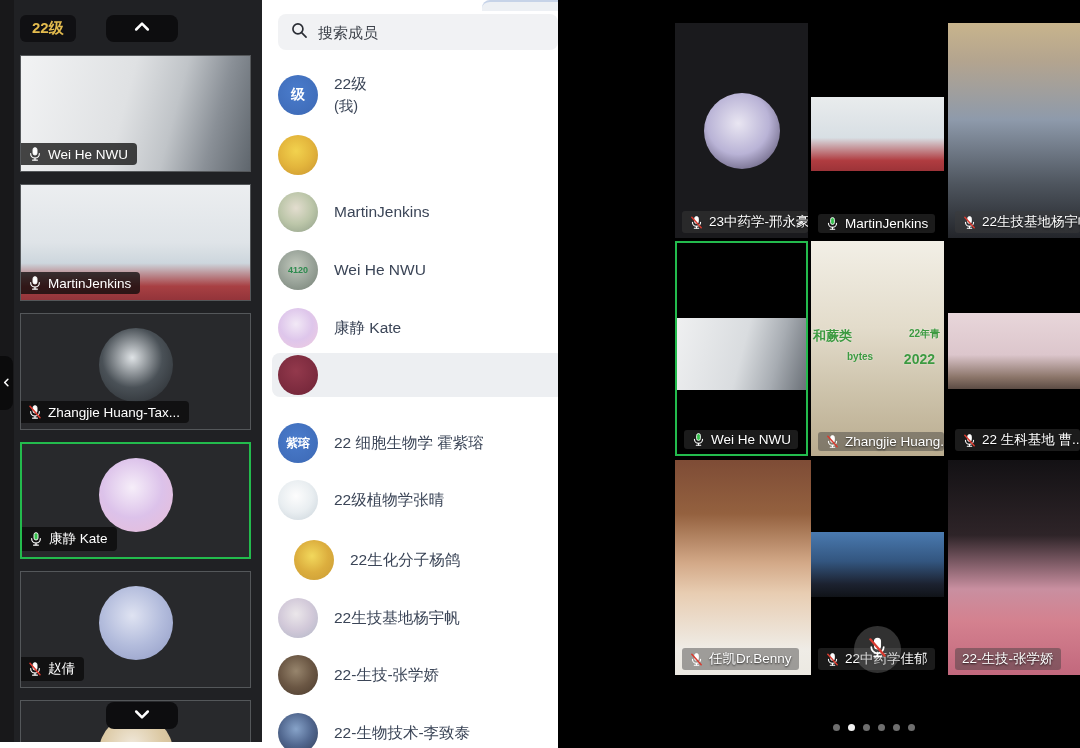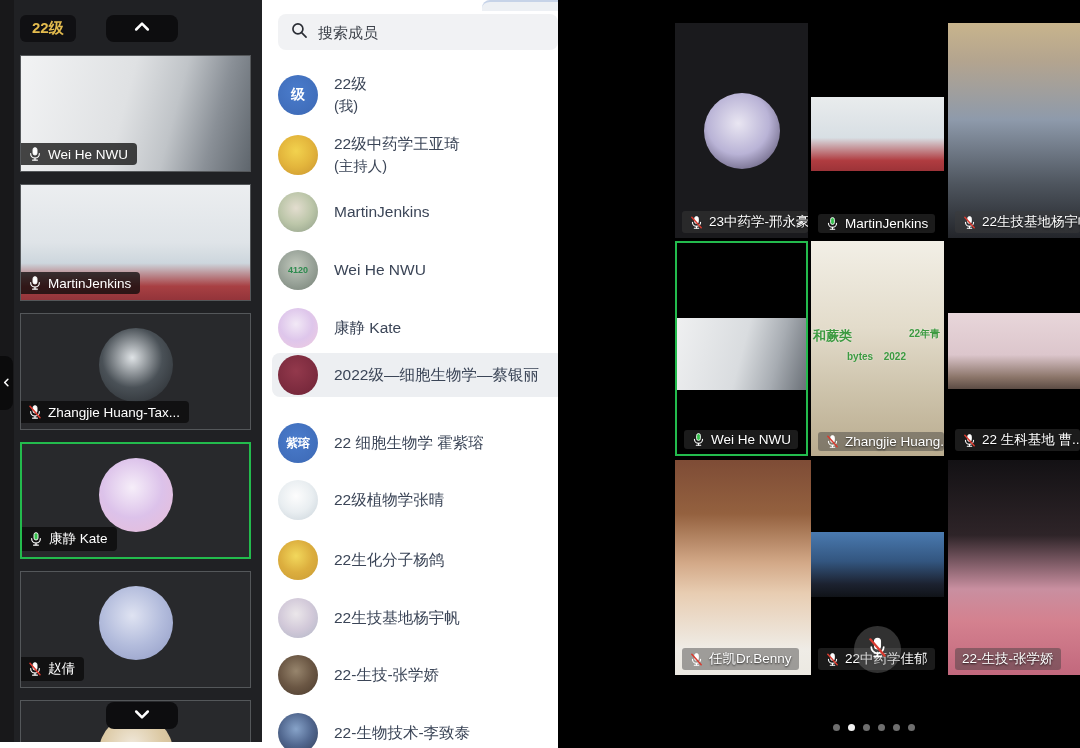--- a/index.html
+++ b/index.html
@@ -191,24 +191,20 @@
     <div id="member-rows">
         <div class="member-row" style="top: 71px; height: 48px;">
           <div class="m-avatar" style="background:radial-gradient(circle at 45% 40%,#4a7ccc,#3c68b4);font-size:14px;color:#ffffff;">级</div>
           <div class="m-text">
             <span class="m-name">22级</span>
             <span class="m-sub">(我)</span>
           </div>
         </div>
         <div class="member-row" style="top: 131px; height: 48px;">
           <div class="m-avatar" style="background:radial-gradient(circle at 45% 40%,#f2d24e,#e3b53c,#c8932f);"></div>
-          <div class="m-text">
-            <span class="m-name">22级中药学王亚琦</span>
-            <span class="m-sub">(主持人)</span>
-          </div>
         </div>
         <div class="member-row" style="top: 188px; height: 48px;">
           <div class="m-avatar" style="background:radial-gradient(circle at 45% 40%,#e3ddcf,#bcc6a9,#8d9c86);"></div>
           <div class="m-text">
             <span class="m-name">MartinJenkins</span>
           </div>
         </div>
         <div class="member-row" style="top: 246px; height: 48px;">
           <div class="m-avatar" style="background:radial-gradient(circle at 45% 40%,#c2c9bd,#9aa49a,#747f74);font-size:9px;color:#2e8b4f;">4120</div>
           <div class="m-text">
@@ -217,37 +213,34 @@
         </div>
         <div class="member-row" style="top: 304px; height: 48px;">
           <div class="m-avatar" style="background:radial-gradient(circle at 45% 40%,#f2e9f6,#dec6eb,#f0cbdf);"></div>
           <div class="m-text">
             <span class="m-name">康静 Kate</span>
           </div>
         </div>
         <div class="member-row" style="top: 351px; height: 48px;">
           <div class="hl"></div>
           <div class="m-avatar" style="background:radial-gradient(circle at 45% 40%,#93394c,#6e2236);"></div>
-          <div class="m-text">
-            <span class="m-name">2022级—细胞生物学—蔡银丽</span>
-          </div>
         </div>
         <div class="member-row" style="top: 419px; height: 48px;">
           <div class="m-avatar" style="background:radial-gradient(circle at 45% 40%,#4a7ccc,#3c68b4);font-size:12px;color:#ffffff;">紫瑢</div>
           <div class="m-text">
             <span class="m-name">22 细胞生物学 霍紫瑢</span>
           </div>
         </div>
         <div class="member-row" style="top: 476px; height: 48px;">
           <div class="m-avatar" style="background:radial-gradient(circle at 45% 40%,#fdfdfd,#e9eef1,#c8d2d9);"></div>
           <div class="m-text">
             <span class="m-name">22级植物学张晴</span>
           </div>
         </div>
-        <div class="member-row" style="top: 536px; height: 48px;">
+        <div class="member-row" style="top: 536px; height: 48px; margin-left: 16px;">
           <div class="m-avatar" style="background:radial-gradient(circle at 45% 40%,#f2d85c,#dcae3e,#c89a34);"></div>
           <div class="m-text">
             <span class="m-name">22生化分子杨鸽</span>
           </div>
         </div>
         <div class="member-row" style="top: 594px; height: 48px;">
           <div class="m-avatar" style="background:radial-gradient(circle at 45% 40%,#ebe7ea,#d2c9d9,#b0b6c6);"></div>
           <div class="m-text">
             <span class="m-name">22生技基地杨宇帆</span>
           </div>
@@ -324,21 +317,21 @@
             </svg>
           </span>
           <span>Wei He NWU</span>
         </div>
       </div>
       <div class="g-tile" style="left: 253px; top: 221px; width: 133px; height: 215px;">
         <div class="tile-video" style="background:linear-gradient(180deg,#f2efe6 0%,#e3dccb 40%,#cdc3ab 70%,#b9ab8e 100%)"></div>
         <span class="bg-text" style="left:2px;top:86px;font-size:13px;">和蕨类</span>
         <span class="bg-text" style="right:4px;top:86px;font-size:10px;">22年青</span>
         <span class="bg-text" style="left:36px;top:110px;font-size:10px;">bytes</span>
-        <span class="bg-text" style="right:38px;top:110px;font-size:10px;">2022</span>
+        <span class="bg-text" style="right:9px;top:110px;font-size:14px;">2022</span>
         <div class="g-label">
           <span style="display:flex">
             <svg width="15" height="15" viewBox="0 0 24 24" fill="none">
               <rect x="9" y="2.5" width="6" height="11" rx="3" fill="#ffffff" stroke="#ffffff" stroke-width="1.4"></rect>
               <path d="M5.5 11.5a6.5 6.5 0 0 0 13 0" stroke="#ffffff" stroke-width="1.8" fill="none" stroke-linecap="round"></path>
               <line x1="12" y1="18" x2="12" y2="20.6" stroke="#ffffff" stroke-width="1.8" stroke-linecap="round"></line>
               <line x1="8.5" y1="21.2" x2="15.5" y2="21.2" stroke="#ffffff" stroke-width="1.8" stroke-linecap="round"></line>
               <line x1="4.5" y1="3.5" x2="19.5" y2="20.5" stroke="#d93a2f" stroke-width="2.4" stroke-linecap="round"></line>
             </svg>
           </span>

